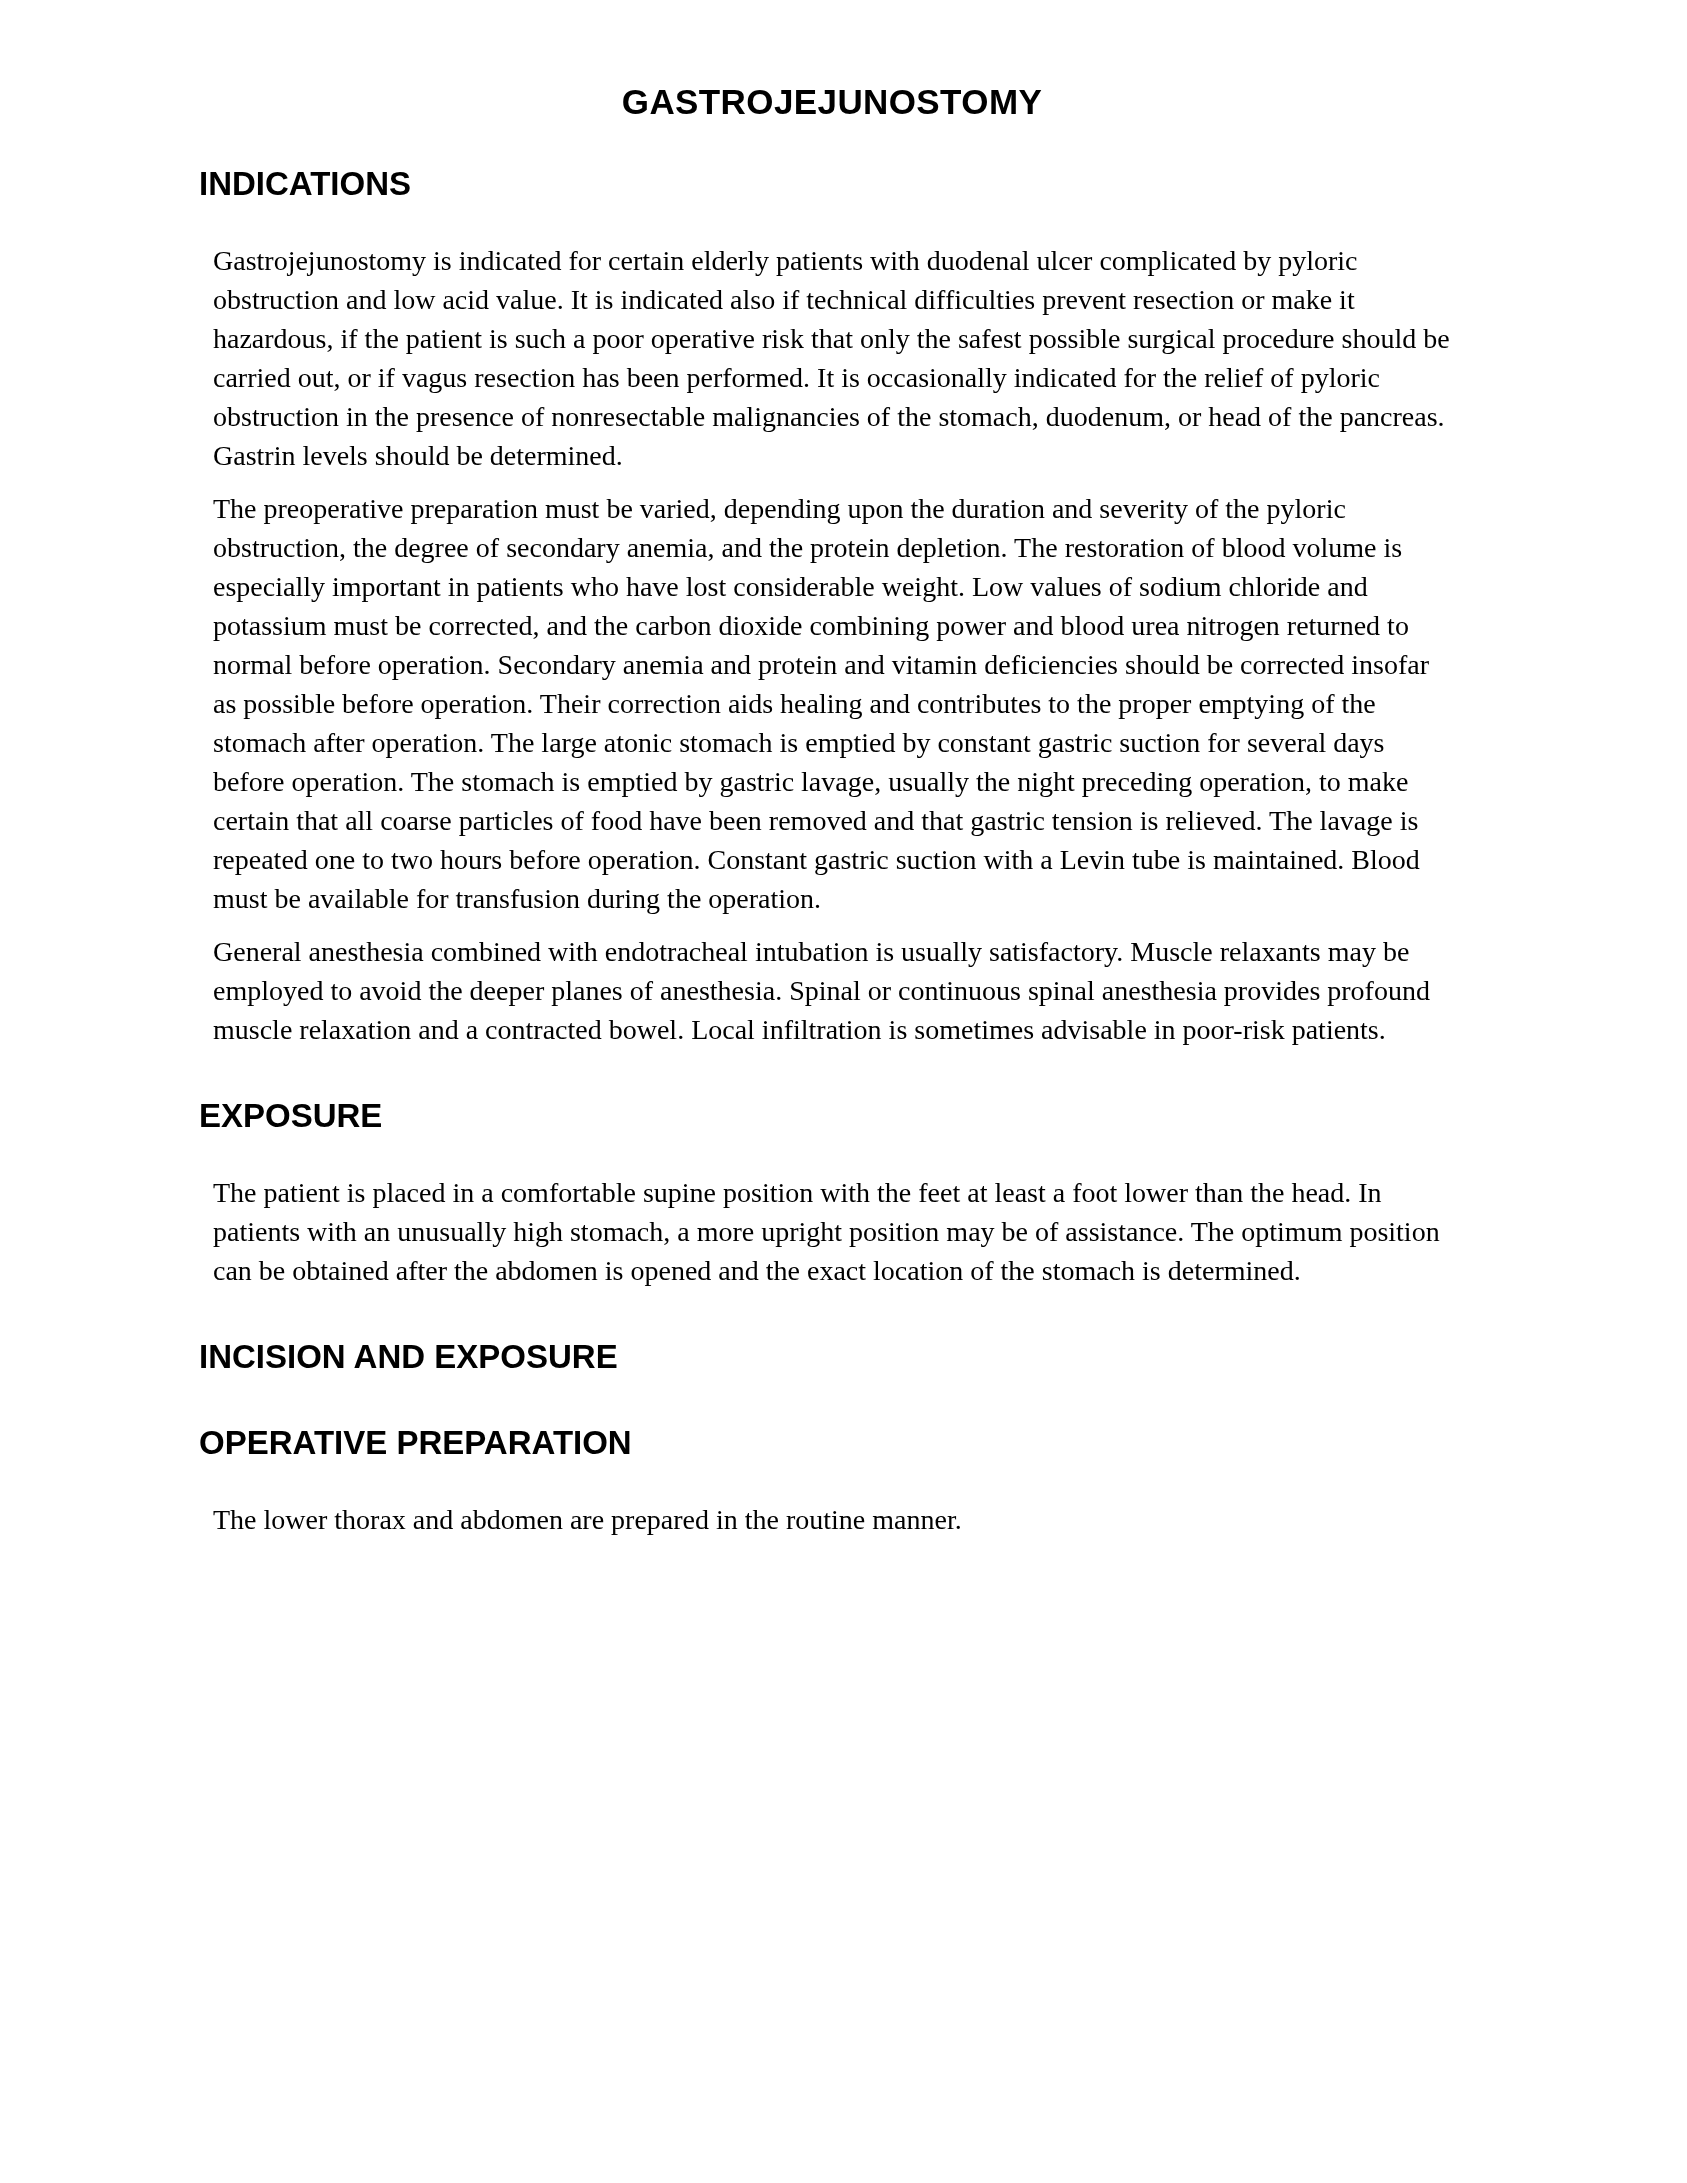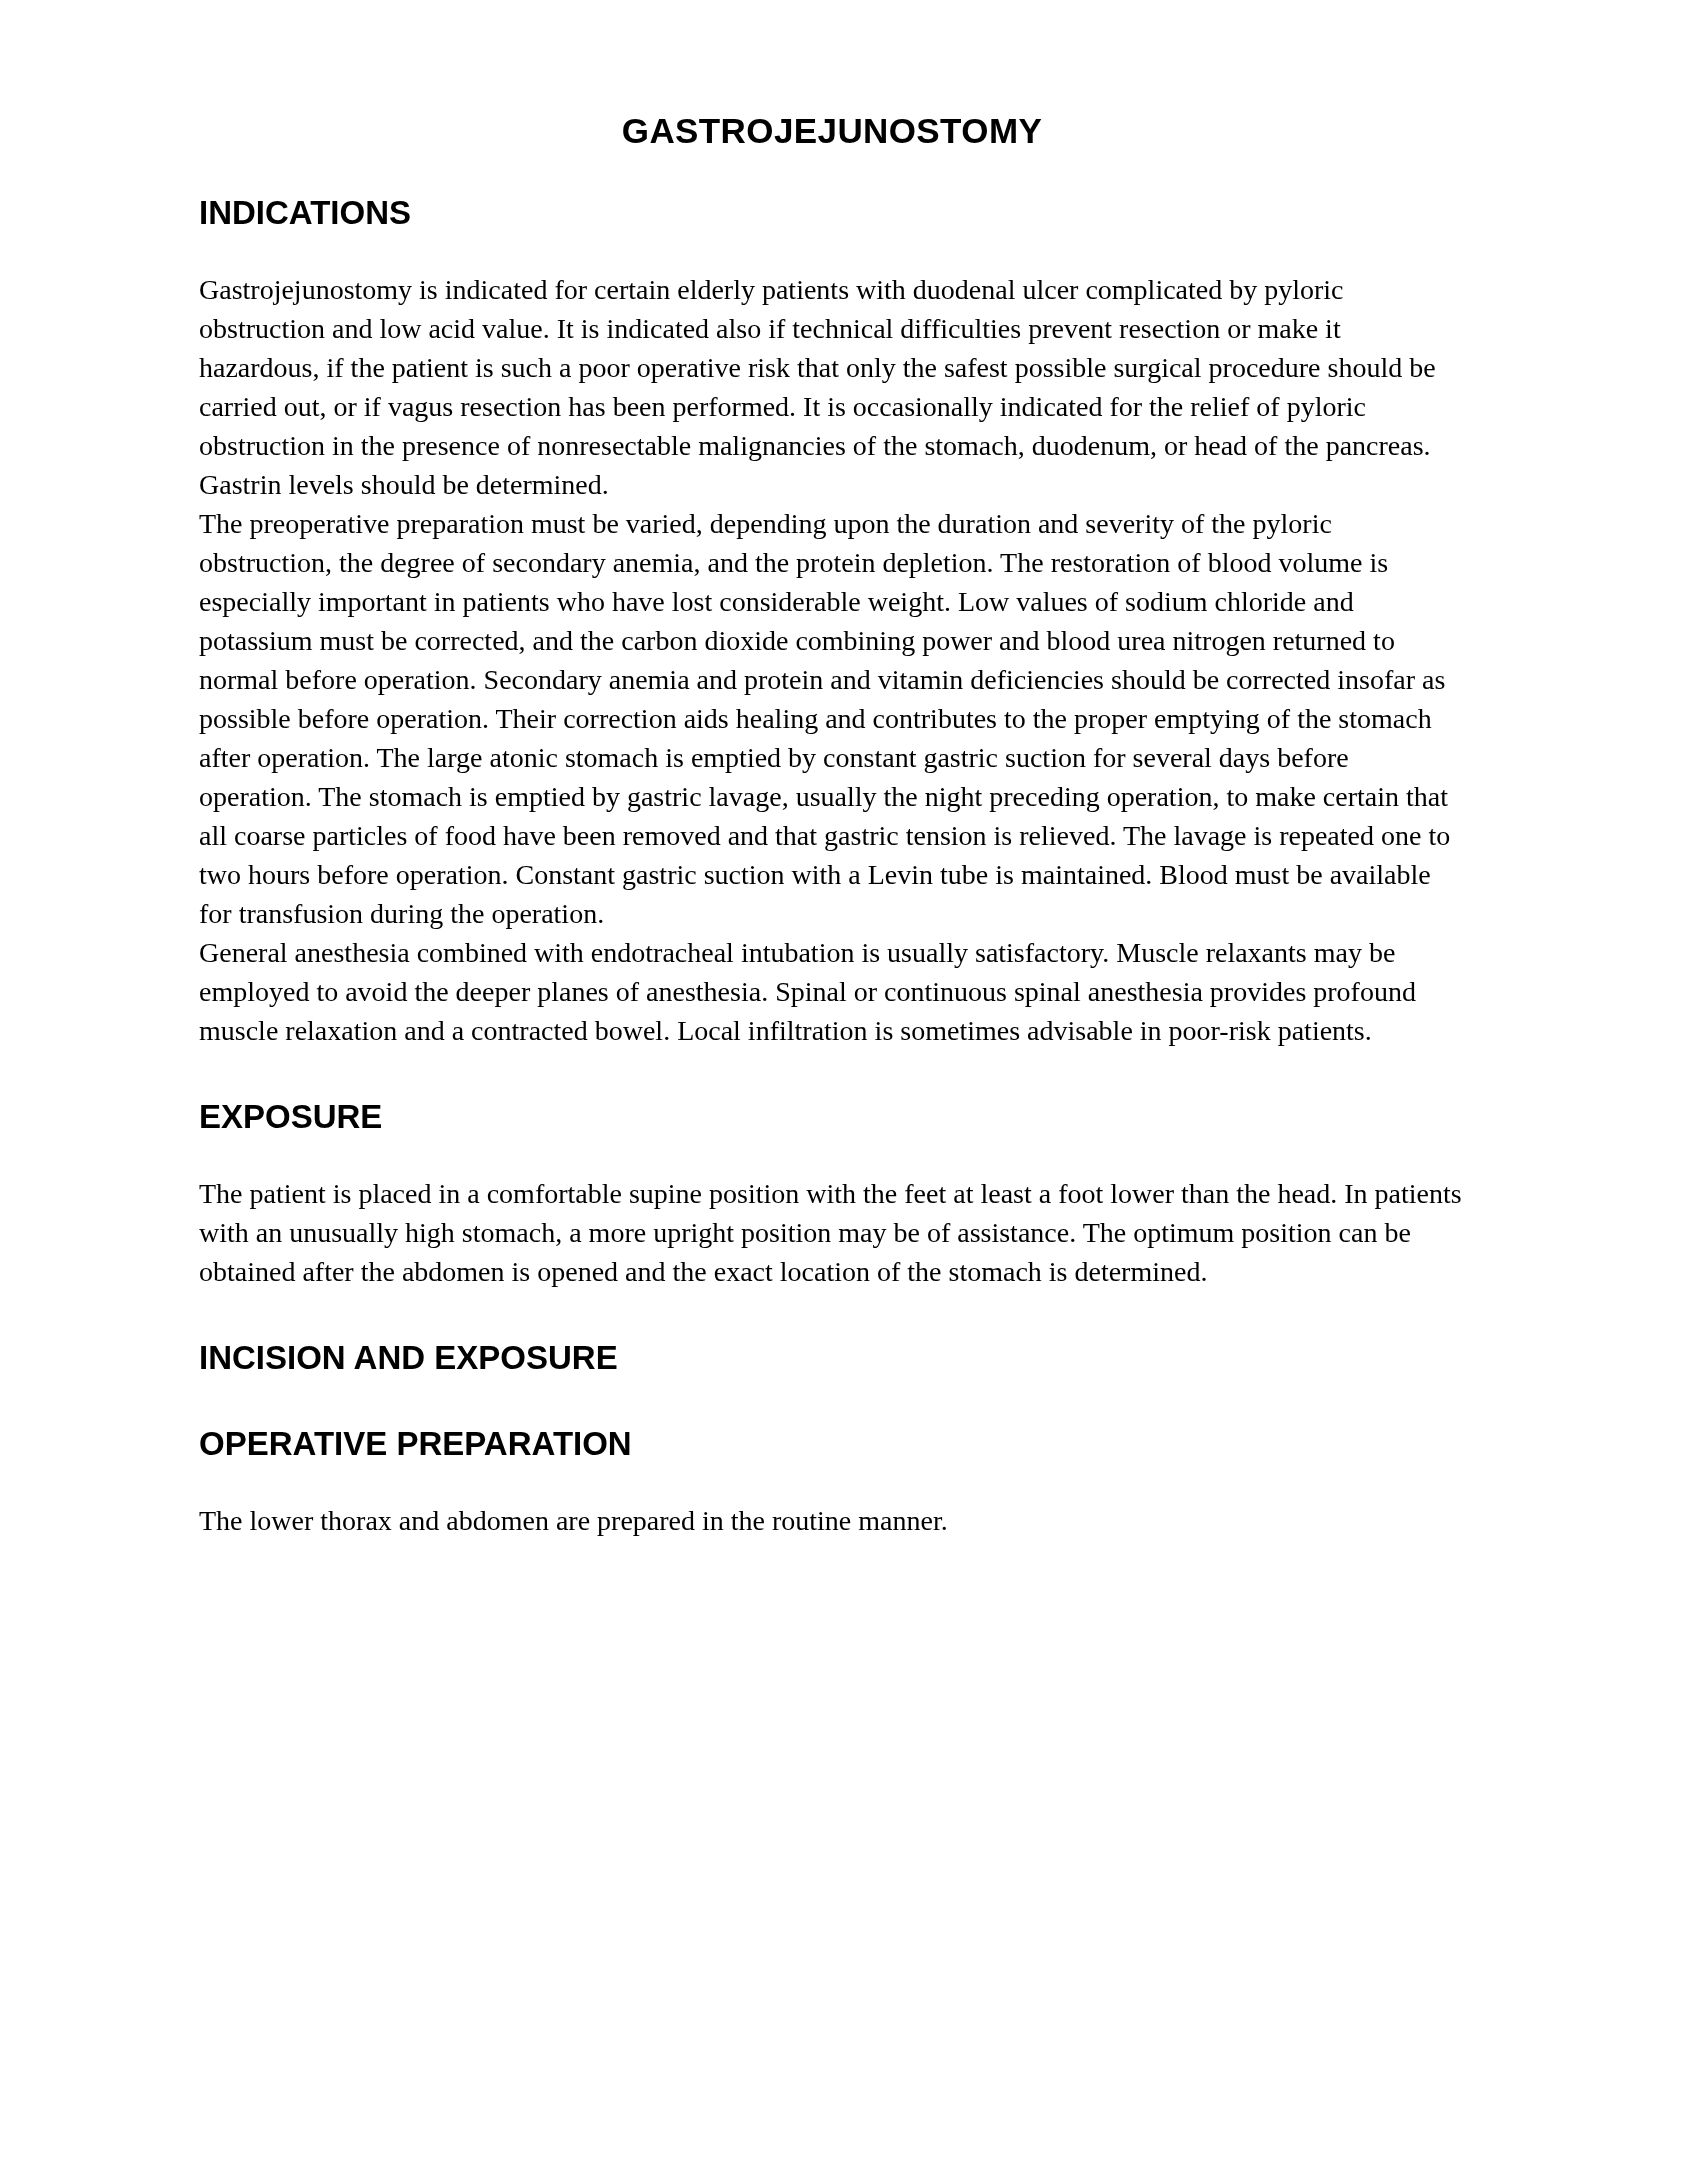--- a/index.html
+++ b/index.html
@@ -11,21 +11,21 @@
     width: 1687px;
     height: 2183px;
     overflow: hidden;
     font-family: "Liberation Serif", serif;
     color: #000000;
   }
   .page {
     box-sizing: border-box;
     width: 1687px;
     height: 2183px;
-    padding: 111px 222px 0 199px;
+    padding: 82px 222px 0 199px;
   }
   .doc-title {
     font-family: "Liberation Sans", sans-serif;
     font-weight: bold;
     font-size: 35px;
     letter-spacing: 0.4px;
     text-align: center;
     margin: 0 0 43px 0;
   }
   .section-heading {
@@ -35,21 +35,21 @@
     margin: 48px 0 38px 0;
   }
   .section:first-of-type .section-heading {
     margin-top: 0;
   }
   .section-body {
     font-family: "Liberation Serif", serif;
     font-size: 28px;
     line-height: 39px;
     text-align: left;
-    margin: 0;
+    margin: 14px;
   }
   .section-body:empty {
     display: none;
   }
 </style>
 </head>
 <body>
 
 <div class="page">
 

